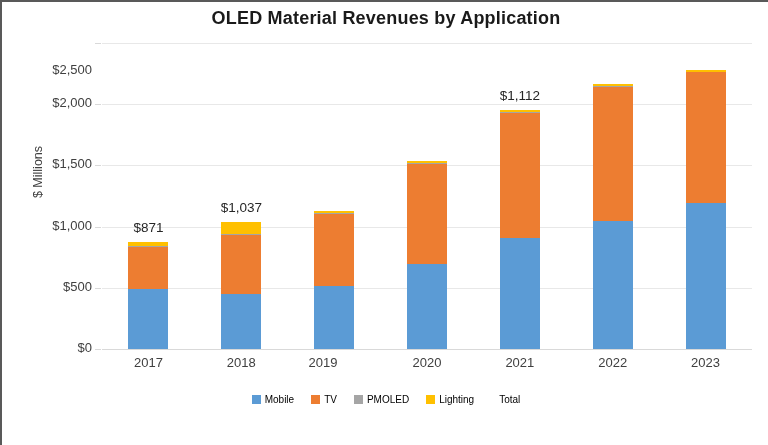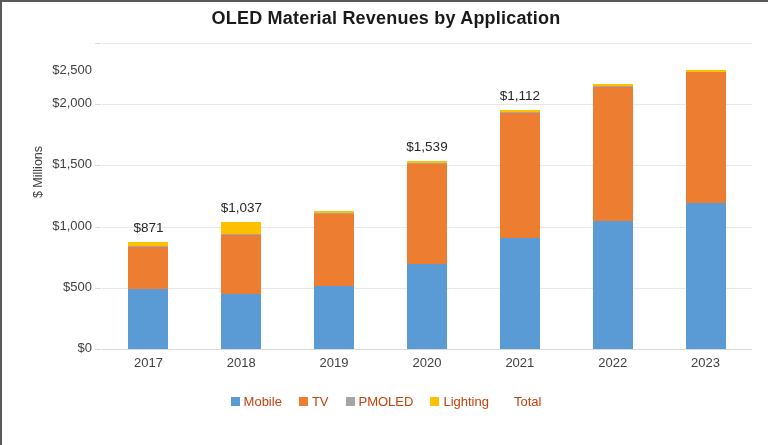--- a/index.html
+++ b/index.html
@@ -122,22 +122,22 @@
     width: 768px;
     display: flex;
     justify-content: center;
     align-items: center;
     gap: 17px;
   }
   .legend-item {
     display: flex;
     align-items: center;
     gap: 4px;
-    font-size: 13px;
-    color: #c2410c;
+    font-size: 10px;
+    color: #000000;
   }
   .legend-swatch {
     width: 9px;
     height: 9px;
     display: inline-block;
   }
   .legend-item.no-swatch {
     margin-left: 8px;
   }
 </style>
@@ -176,21 +176,20 @@
         <div class="seg" style="background: rgb(237, 125, 49); height: 72.216px; bottom: 63.036px;"></div>
         <div class="seg" style="background: rgb(165, 165, 165); height: 1.5px; bottom: 135.252px;"></div>
         <div class="seg" style="background: rgb(255, 192, 0); height: 1.836px; bottom: 136.231px;"></div>
       </div>
       <div class="bar-group" style="left: 305px; height: 306px;">
         <div class="seg" style="background: rgb(91, 155, 213); height: 85.068px; bottom: 0px;"></div>
         <div class="seg" style="background: rgb(237, 125, 49); height: 100.368px; bottom: 85.068px;"></div>
         <div class="seg" style="background: rgb(165, 165, 165); height: 1.5px; bottom: 185.436px;"></div>
         <div class="seg" style="background: rgb(255, 192, 0); height: 2.2032px; bottom: 186.17px;"></div>
       </div>
-      <div class="bar-total-label" style="left: 270px; top: 95.6264px;">$1,539</div>
       <div class="bar-group" style="left: 397.857px; height: 306px;">
         <div class="seg" style="background: rgb(91, 155, 213); height: 111.384px; bottom: 0px;"></div>
         <div class="seg" style="background: rgb(237, 125, 49); height: 124.848px; bottom: 111.384px;"></div>
         <div class="seg" style="background: rgb(165, 165, 165); height: 1.5px; bottom: 236.232px;"></div>
         <div class="seg" style="background: rgb(255, 192, 0); height: 2.448px; bottom: 236.966px;"></div>
       </div>
       <div class="bar-total-label" style="left: 362.857px; top: 44.5856px;">$1,112</div>
       <div class="bar-group" style="left: 490.714px; height: 306px;">
         <div class="seg" style="background: rgb(91, 155, 213); height: 127.663px; bottom: 0px;"></div>
         <div class="seg" style="background: rgb(237, 125, 49); height: 134.64px; bottom: 127.663px;"></div>
@@ -215,21 +214,21 @@
       <div class="ytick" style="top: 154.4px;">$1,500</div>
       <div class="ytick-dash" style="position: absolute; left: 93px; top: 163.4px;"></div>
       <div class="ytick" style="top: 93.2px;">$2,000</div>
       <div class="ytick-dash" style="position: absolute; left: 93px; top: 102.2px;"></div>
       <div class="ytick" style="top: 32px; margin-top: 28px;">$2,500</div>
       <div class="ytick-dash" style="position: absolute; left: 93px; top: 41px;"></div>
     </div>
   <div id="xtick-layer">
       <div class="xtick" style="left: 91.4286px;">2017</div>
       <div class="xtick" style="left: 184.286px;">2018</div>
-      <div class="xtick" style="left: 277px;">2019</div>
+      <div class="xtick" style="left: 266px;">2019</div>
       <div class="xtick" style="left: 370px;">2020</div>
       <div class="xtick" style="left: 462.857px;">2021</div>
       <div class="xtick" style="left: 555.714px;">2022</div>
       <div class="xtick" style="left: 648.571px;">2023</div>
     </div>
 
   <div class="legend" id="legend">
       <div class="legend-item">
         <span class="legend-swatch" style="background: rgb(91, 155, 213);"></span>
         <span>Mobile</span>

